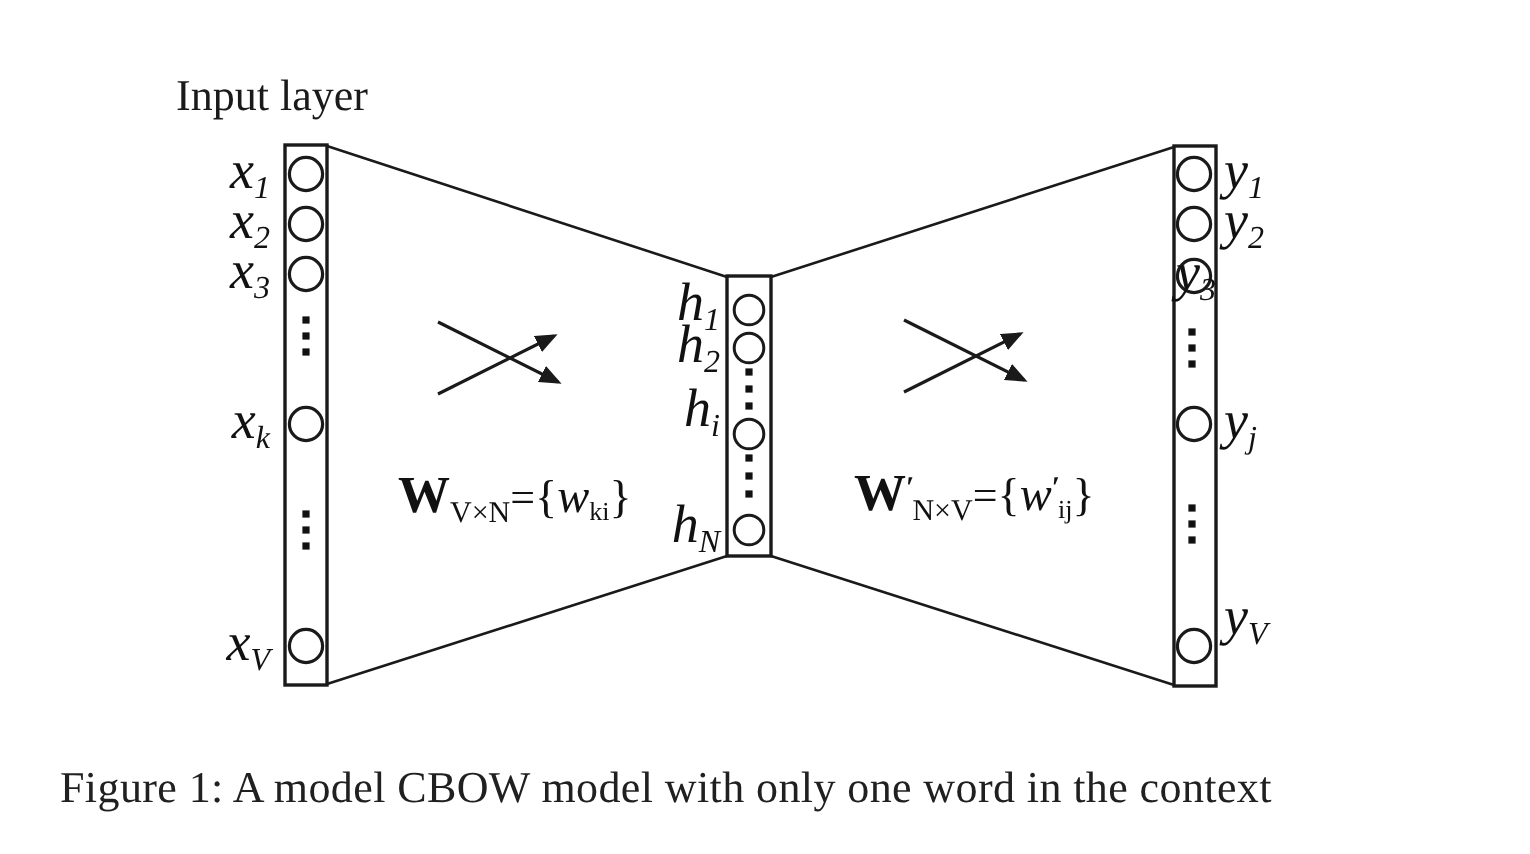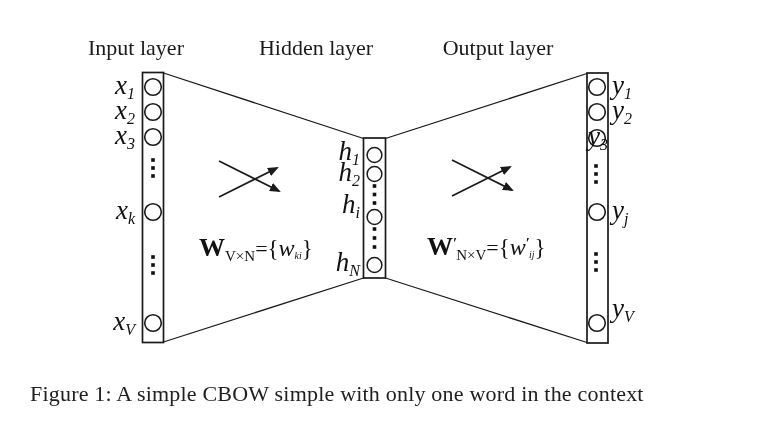--- a/index.html
+++ b/index.html
@@ -20,21 +20,21 @@
   .r-align{text-align:right;}
   .wlabel{
     position:absolute;line-height:1;white-space:nowrap;color:#111;
   }
   .wm{font-weight:bold;font-size:26px;}
   .wp{font-weight:bold;font-size:15px;vertical-align:0.45em;letter-spacing:-1px;}
   .wd{font-size:15px;vertical-align:-0.32em;line-height:0;}
   .weq{font-size:22px;}
   .wbr{font-size:23px;}
   .wel{font-style:italic;font-size:24px;}
-  .wes{font-style:italic;font-size:10px;vertical-align:-0.32em;line-height:0;}
+  .wes{font-size:13px;vertical-align:-0.32em;line-height:0;}
   .caption{
     position:absolute;left:30px;top:381px;font-size:22px;letter-spacing:0.2px;
     white-space:nowrap;color:#202020;
   }
   .watermark{
     position:absolute;left:606px;top:396px;font-size:17px;white-space:nowrap;
     color:rgba(145,145,145,0.85);
     font-family:"DejaVu Sans","Liberation Sans",sans-serif;
   }
 </style>
@@ -112,22 +112,20 @@
       <line x1="219" y1="161" x2="279" y2="191" marker-end="url(#ah)"></line>
       <line x1="219" y1="197" x2="277" y2="168" marker-end="url(#ah)"></line>
     </g>
     <g stroke="#1a1a1a" stroke-width="1.6" fill="none">
       <line x1="452" y1="160" x2="512" y2="190" marker-end="url(#ah)"></line>
       <line x1="452" y1="196" x2="510" y2="167" marker-end="url(#ah)"></line>
     </g>
   </svg>
 
   <div class="layer-title" style="left:136px">Input layer</div>
-  <div class="layer-title" style="left:316px">Hidden layer</div>
-  <div class="layer-title" style="left:498px">Output layer</div>
 
   <div class="nlabel r-align" style="top:87px;right:630px"><span>x</span><sub class="ms">1</sub></div>
   <div class="nlabel r-align" style="top:112px;right:630px"><span>x</span><sub class="ms">2</sub></div>
   <div class="nlabel r-align" style="top:137px;right:630px"><span>x</span><sub class="ms">3</sub></div>
   <div class="nlabel r-align" style="top:212px;right:630px"><span>x</span><sub class="ms">k</sub></div>
   <div class="nlabel r-align" style="top:323px;right:630px"><span>x</span><sub class="ms">V</sub></div>
 
   <div class="nlabel r-align" style="top:153px;right:405px"><span>h</span><sub class="ms">1</sub></div>
   <div class="nlabel r-align" style="top:174px;right:405px"><span>h</span><sub class="ms">2</sub></div>
   <div class="nlabel r-align" style="top:206px;right:405px"><span>h</span><sub class="ms">i</sub></div>
@@ -136,16 +134,16 @@
   <div class="nlabel" style="top:87px;left:612px"><span>y</span><sub class="ms">1</sub></div>
   <div class="nlabel" style="top:112px;left:612px"><span>y</span><sub class="ms">2</sub></div>
   <div class="nlabel" style="top:138px;left:588px"><span>y</span><sub class="ms">3</sub></div>
   <div class="nlabel" style="top:212px;left:612px"><span>y</span><sub class="ms">j</sub></div>
   <div class="nlabel" style="top:310px;left:612px"><span>y</span><sub class="ms">V</sub></div>
 
   <div class="wlabel" style="left:199px;top:235px"><span class="wm">W</span><span class="wp"></span><sub class="wd">V×N</sub><span class="weq">=</span><span class="wbr">{</span><span class="wel">w</span><span class="wp"></span><sub class="wes">ki</sub><span class="wbr">}</span></div>
 
   <div class="wlabel" style="left:427px;top:234px"><span class="wm">W</span><span class="wp">′</span><sub class="wd">N×V</sub><span class="weq">=</span><span class="wbr">{</span><span class="wel">w</span><span class="wp">′</span><sub class="wes">ij</sub><span class="wbr">}</span></div>
 
-  <div class="caption">Figure 1: A simple CBOW simple with only one word in the context</div>
+  <div class="caption">Figure 1: A model CBOW model with only one word in the context</div>
 
 
 </div>
 
 </body></html>

